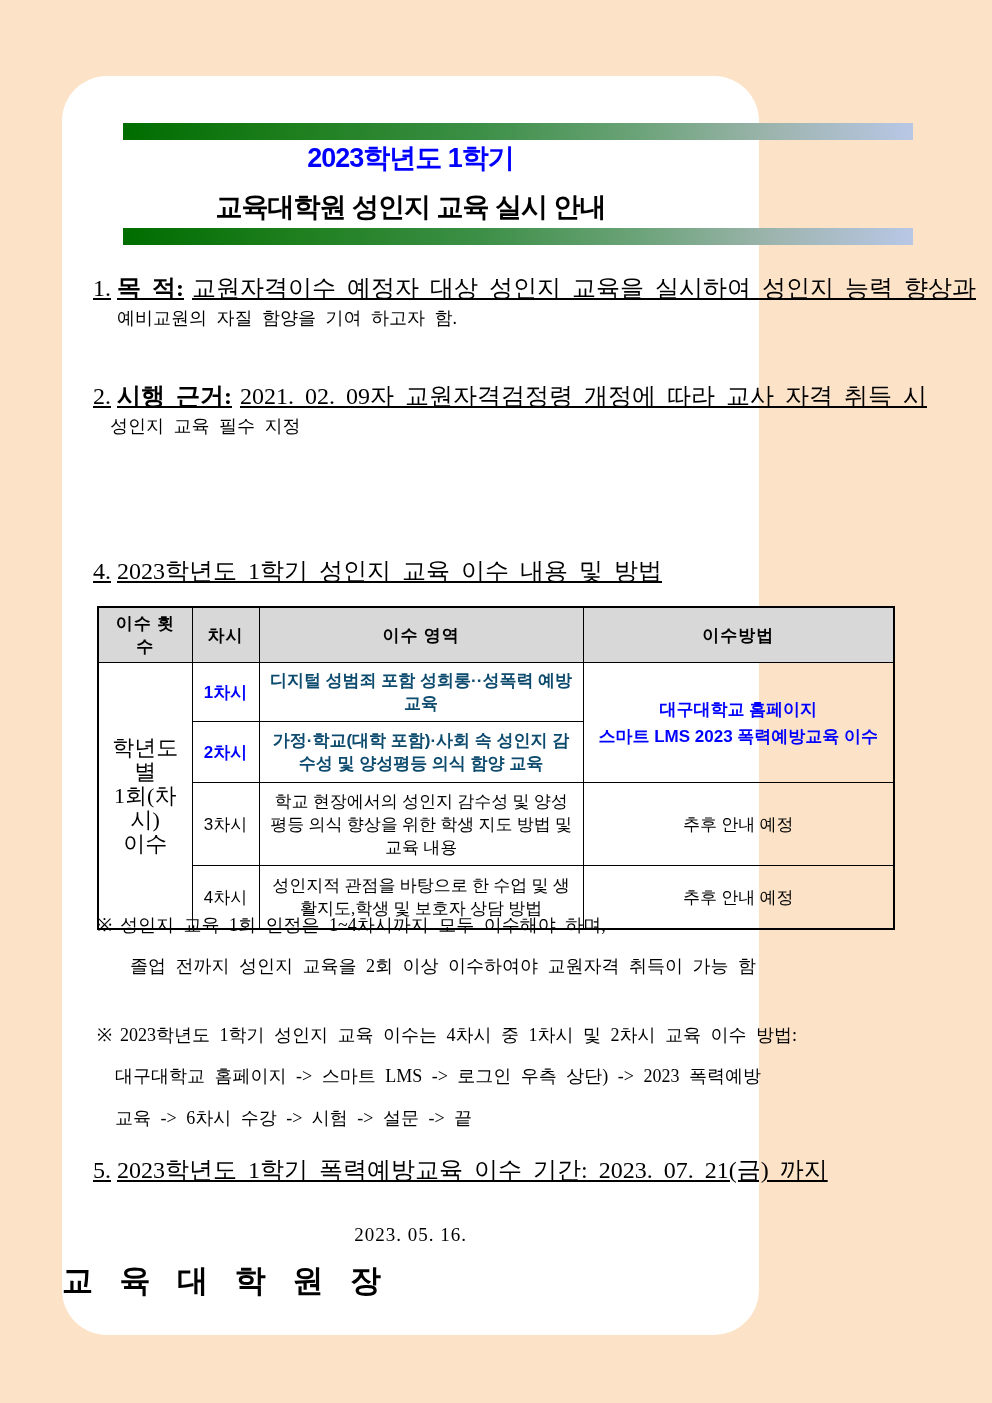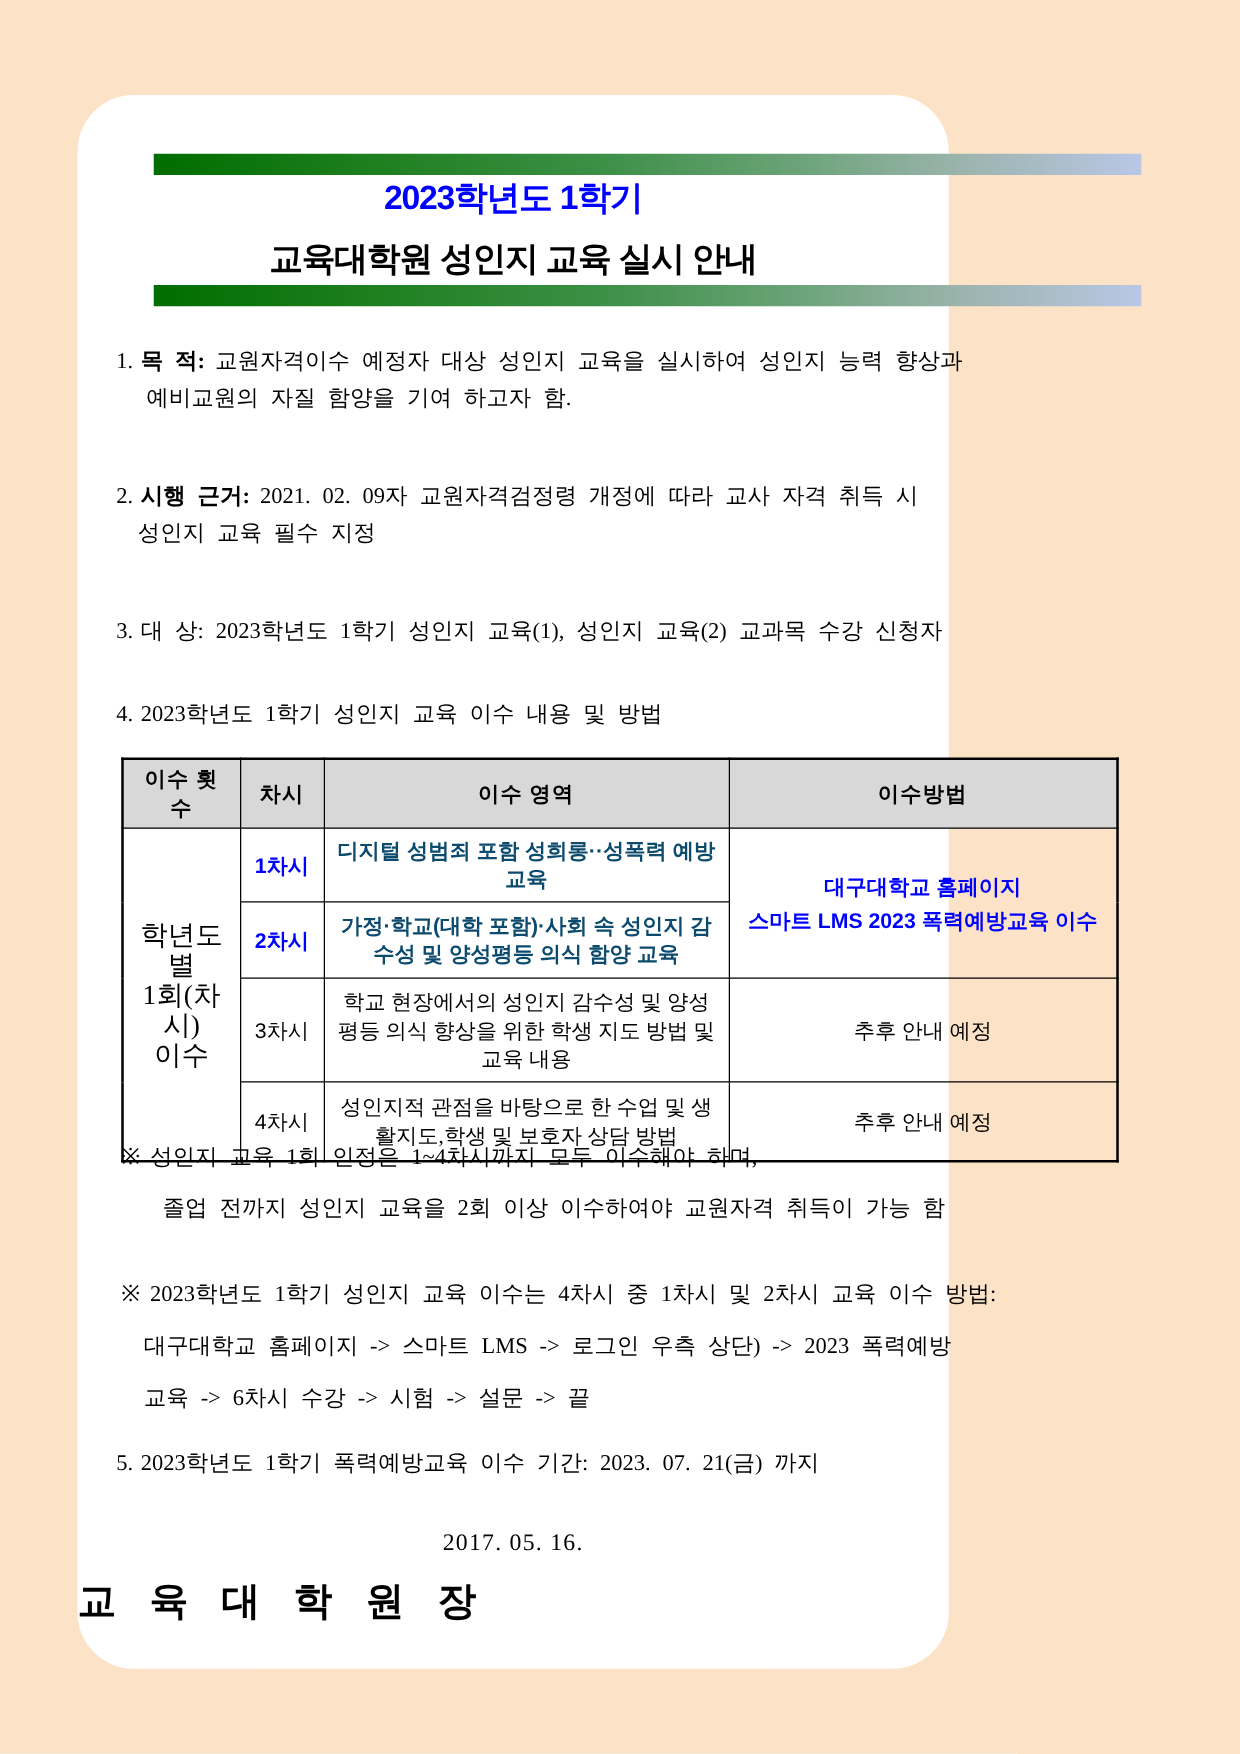--- a/index.html
+++ b/index.html
@@ -23,21 +23,21 @@
   .bar-top{top:47px;}
   .bar-bottom{top:152px;}
   .title{
     position:absolute;left:0;width:100%;
     text-align:center;
     font-family:"Liberation Sans","DejaVu Sans",sans-serif;
     font-weight:bold;font-size:27px;letter-spacing:-1px;
   }
   .title1{top:64px;color:#0000ff;}
   .title2{top:113px;color:#000000;}
-  .sec{position:absolute;left:31px;font-size:18px;word-spacing:5px;line-height:33px;white-space:nowrap;}
+  .sec{position:absolute;left:31px;font-size:24px;word-spacing:5px;line-height:33px;white-space:nowrap;text-decoration:underline;}
   .sec .num{margin-right:6px;}
   .sec .lbl{font-weight:bold;margin-right:8px;}
   .cont{position:absolute;font-size:18px;word-spacing:5px;white-space:nowrap;}
   .note{position:absolute;left:35px;font-size:18px;word-spacing:5px;white-space:nowrap;}
   .note .mark{margin-right:8px;}
 
   table.edu{
     position:absolute;left:35px;top:530px;
     border-collapse:collapse;
     border:2px solid #000;
@@ -92,23 +92,20 @@
   <div class="sec" style="top:196px">
     <span class="num">1.</span><span class="lbl">목 적:</span><span>교원자격이수 예정자 대상 성인지 교육을 실시하여 성인지 능력 향상과</span>
   </div>
   <div class="cont" style="left:55px;top:230px">예비교원의 자질 함양을 기여 하고자 함.</div>
 
   <div class="sec" style="top:304px">
     <span class="num">2.</span><span class="lbl">시행 근거:</span><span>2021. 02. 09자 교원자격검정령 개정에 따라 교사 자격 취득 시</span>
   </div>
   <div class="cont" style="left:48px;top:338px">성인지 교육 필수 지정</div>
 
-  <div class="sec" style="top:412px">
-    <span class="num">3.</span><span>대 상:</span> <span>2023학년도 1학기 성인지 교육(1), 성인지 교육(2) 교과목 수강 신청자</span>
-  </div>
 
   <div class="sec" style="top:479px">
     <span class="num">4.</span><span>2023학년도 1학기 성인지 교육 이수 내용 및 방법</span>
   </div>
 
   <table class="edu">
     <colgroup>
       <col style="width:94px">
         <col style="width:67px">
         <col style="width:324px">
@@ -155,16 +152,16 @@
   <div class="note" style="top:946px">
     <span class="mark">※</span><span>2023학년도 1학기 성인지 교육 이수는 4차시 중 1차시 및 2차시 교육 이수 방법:</span>
   </div>
   <div class="cont" style="left:53px;top:988px">대구대학교 홈페이지 -&gt; 스마트 LMS -&gt; 로그인 우측 상단)  -&gt; 2023 폭력예방</div>
   <div class="cont" style="left:53px;top:1030px">교육 -&gt;  6차시 수강 -&gt; 시험 -&gt; 설문 -&gt; 끝</div>
 
   <div class="sec" style="top:1078px">
     <span class="num">5.</span><span>2023학년도 1학기 폭력예방교육 이수 기간: 2023. 07. 21(금) 까지</span>
   </div>
 
-  <div class="date-line">2017. 05. 16.</div>
+  <div class="date-line">2023. 05. 16.</div>
   <div class="signature">교 육 대 학 원 장</div>
 
 </div>
 
 </body></html>

